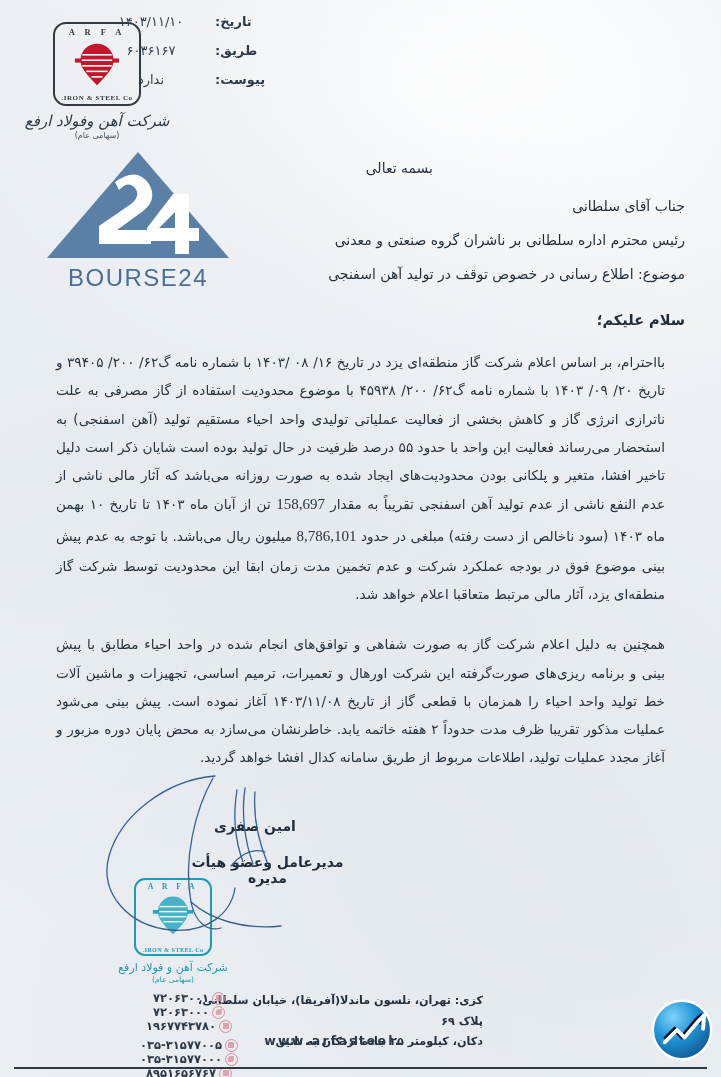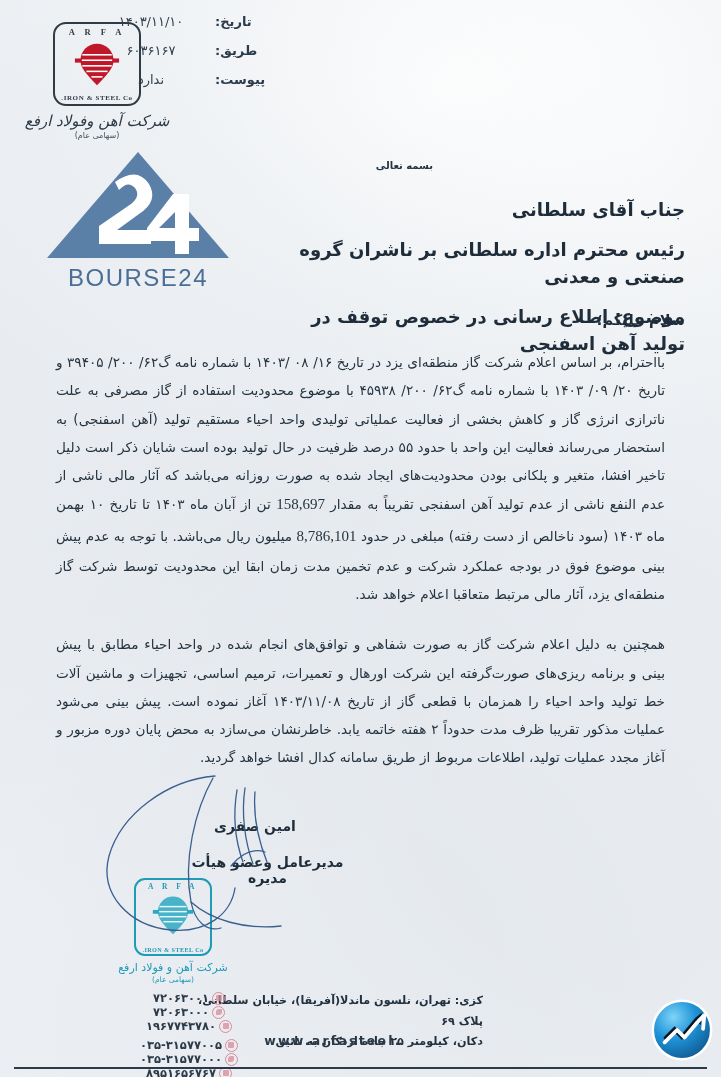--- a/index.html
+++ b/index.html
@@ -142,36 +142,36 @@
     font-family: "Liberation Sans", sans-serif;
     font-weight: 500;
     direction: ltr;
   }
 
   
   .besmeh {
     position: absolute;
     top: 160px;
     right: 288px;
-    font-size: 10px;
-    font-weight: 700;
+    font-size: 14px;
+    font-weight: 400;
     color: #253441;
     z-index: 4;
   }
   .addressee {
     position: absolute;
     top: 196px;
     right: 36px;
     width: 420px;
     text-align: right;
     z-index: 4;
   }
   .addressee div {
-    font-size: 18px;
-    font-weight: 700;
+    font-size: 14px;
+    font-weight: 400;
     color: #1f2d3a;
     margin-bottom: 13px;
     line-height: 1.5;
     margin-left: 16px;
   }
 
   
   .greeting {
     position: absolute;
     top: 312px;

